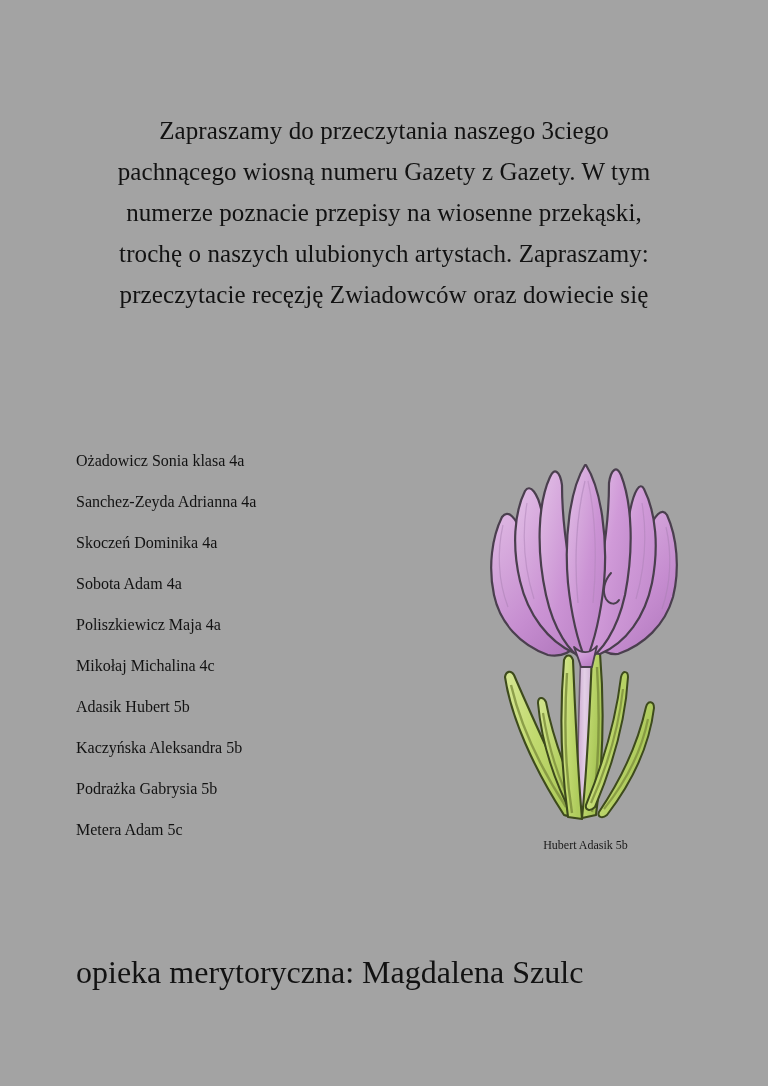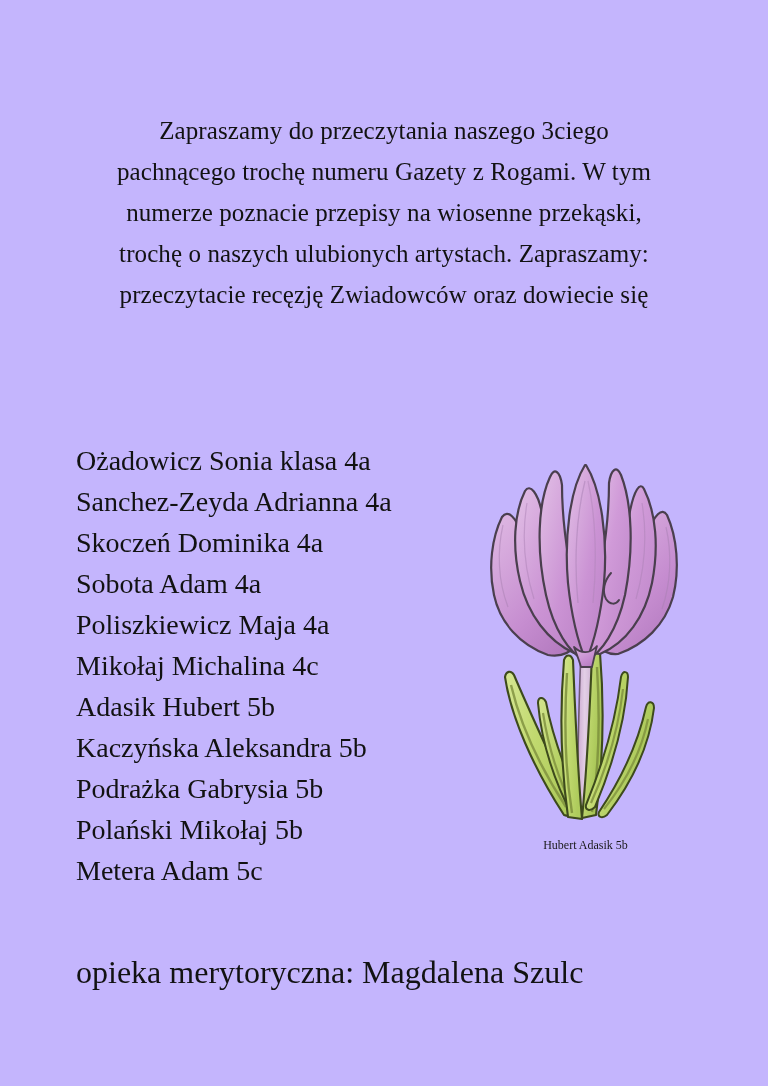--- a/index.html
+++ b/index.html
@@ -14,21 +14,21 @@
     position: relative;
     overflow: hidden;
     font-family: "Liberation Serif", "DejaVu Serif", serif;
     color: #111111;
     -webkit-font-smoothing: antialiased;
   }
 
   .page {
     position: absolute;
     inset: 0;
-    background: #c4b5fd;
+    background: #a3a3a3;
   }
 
   
   .intro {
     position: absolute;
     left: 64px;
     top: 110px;
     width: 640px;
     text-align: center;
     font-size: 25px;
@@ -41,21 +41,21 @@
     white-space: nowrap;
   }
 
   
   .names {
     position: absolute;
     left: 76px;
     top: 440px;
     width: 400px;
     text-align: left;
-    font-size: 28px;
+    font-size: 16px;
     line-height: 41px;
     color: #121212;
   }
   .names .name-line {
     display: block;
     white-space: nowrap;
   }
 
   
   .credit {
@@ -94,37 +94,36 @@
     white-space: nowrap;
   }
 </style>
 </head>
 <body>
 
 <div class="page">
 
   <div class="intro">
     <span class="ln">Zapraszamy do przeczytania naszego 3ciego</span>
-    <span class="ln">pachnącego trochę numeru Gazety z Rogami. W tym</span>
+    <span class="ln">pachnącego wiosną numeru Gazety z Gazety. W tym</span>
     <span class="ln">numerze poznacie przepisy na wiosenne przekąski,</span>
     <span class="ln">trochę o naszych ulubionych artystach. Zapraszamy:</span>
     <span class="ln">przeczytacie recęzję Zwiadowców oraz dowiecie się</span>
   </div>
 
   <div class="names">
     <span class="name-line">Ożadowicz Sonia klasa 4a</span>
     <span class="name-line">Sanchez-Zeyda Adrianna 4a</span>
     <span class="name-line">Skoczeń Dominika 4a</span>
     <span class="name-line">Sobota Adam 4a</span>
     <span class="name-line">Poliszkiewicz Maja 4a</span>
     <span class="name-line">Mikołaj Michalina 4c</span>
     <span class="name-line">Adasik Hubert 5b</span>
     <span class="name-line">Kaczyńska Aleksandra 5b</span>
     <span class="name-line">Podrażka Gabrysia 5b</span>
-    <span class="name-line">Polański Mikołaj 5b</span>
     <span class="name-line">Metera Adam 5c</span>
   </div>
 
   <div class="illustration">
     <svg viewBox="0 0 215 375" xmlns="http://www.w3.org/2000/svg" aria-hidden="true">
       <defs>
         <linearGradient id="petalA" x1="0" y1="0" x2="1" y2="1">
           <stop offset="0%" stop-color="#e2c0e6"></stop>
           <stop offset="55%" stop-color="#cb93d4"></stop>
           <stop offset="100%" stop-color="#bb82c6"></stop>

